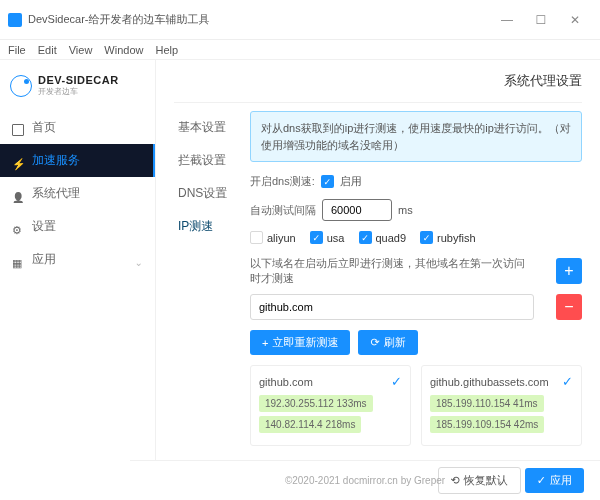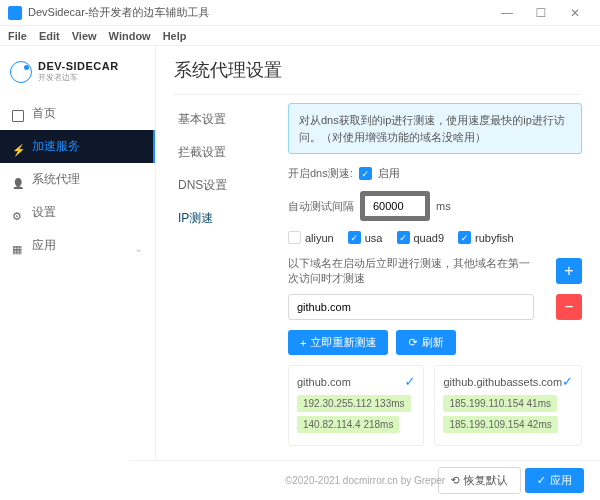--- a/index.html
+++ b/index.html
@@ -1,52 +1,52 @@
 <!DOCTYPE html>
 <html><head>
 <meta charset="utf-8">
 <style>
 * { margin:0; padding:0; box-sizing:border-box; font-family:"Microsoft YaHei","PingFang SC",sans-serif; }
 body { width:600px; height:500px; background:#f5f5f5; font-size:12px; color:#333; overflow:hidden; }
-.titlebar { height:26px; background:#fff; border-bottom:1px solid #eee; display:flex; align-items:center; padding:0 8px; }
+.titlebar { height:40px; background:#fff; border-bottom:1px solid #eee; display:flex; align-items:center; padding:0 8px; }
 .titlebar .ico { width:14px; height:14px; background:#1890ff; border-radius:2px; margin-right:6px; }
 .titlebar .title { flex:1; font-size:11px; color:#555; }
 .titlebar .wbtn { width:34px; text-align:center; color:#888; font-size:12px; cursor:pointer; }
 .menubar { height:20px; background:#fff; display:flex; align-items:center; padding:0 8px; gap:12px; font-size:11px; color:#555; border-bottom:1px solid #f0f0f0; }
-.menubar span { cursor:pointer;font-weight:bold; }
+.menubar span { cursor:pointer; }
 .main { display:flex; height:454px; background:#fff; }
 .sidebar { width:156px; background:#fff; border-right:1px solid #f0f0f0; padding-top:10px; }
 .logo { display:flex; align-items:center; gap:6px; padding:4px 10px 14px 10px; }
 .logo .mark { width:22px; height:22px; border:1.5px solid #1890ff; border-radius:50%; position:relative; }
 .logo .mark::after { content:""; position:absolute; width:5px; height:5px; border-radius:50%; background:#1890ff; top:3px; right:2px; }
 .logo .txt { font-size:11px; font-weight:bold; color:#222; letter-spacing:.5px; }
 .logo .sub { font-size:8px; color:#999; }
 .nav-item { display:flex; align-items:flex-end; gap:8px; padding:8px 12px; color:#666; cursor:pointer; }
 .nav-item.active { color:#1890ff; background:#0f172a; border-right:2px solid #1890ff; }
 .nav-ico { width:12px; height:12px; display:inline-block; }
 .nav-ico.home { border:1.2px solid currentColor; border-radius:1px; }
 .nav-ico.bolt::before { content:"⚡"; font-size:11px; }
 .nav-ico.user::before { content:"👤"; font-size:10px; filter:grayscale(1); }
 .nav-ico.gear::before { content:"⚙"; font-size:11px; }
 .nav-ico.grid::before { content:"▦"; font-size:11px; }
 .chev { margin-left:auto; color:#bbb; font-size:10px; }
 .content { flex:1; padding:12px 18px 0 18px; overflow:hidden; }
-.page-title { font-size:18px; color:#333; margin-bottom:12px; }
+.page-title { font-size:13px; color:#333; margin-bottom:12px;text-align:right; }
 .hr { height:1px; background:#f0f0f0; margin-bottom:0; }
 .two-col { display:flex; gap:0; height:360px; }
 .tabs { width:72px; padding-top:8px; }
 .tab { padding:8px 4px; color:#666; cursor:pointer; font-size:12px; }
 .tab.active { color:#0c4a6e; }
-.panel { flex:1; padding:8px 0 0 4px; overflow:auto;margin-left:38px; }
+.panel { flex:1; padding:8px 0 0 4px; overflow:auto; }
 .alert { background:#e6f7ff; border:1px solid #91d5ff; border-radius:3px; padding:8px 10px; font-size:11px; color:#555; line-height:1.5; margin-bottom:12px; }
 .row { display:flex; align-items:center; gap:6px; margin-bottom:10px; font-size:11px; color:#555; }
 .row label.lab { color:#666; }
 .chk { width:13px; height:13px; background:#1890ff; border-radius:2px; display:inline-flex; align-items:center; justify-content:center; color:#fff; font-size:9px; }
 .chk.empty { background:#fff; border:1px solid #d9d9d9; }
-.inp { border:5px solid #737373; border-radius:3px; padding:4px 8px; font-size:11px; width:70px; }
+.inp { border:1px solid #737373; border-radius:3px; padding:4px 8px; font-size:11px; width:70px; }
 .section-label { font-size:11px; color:#666; margin:6px 0 8px; }
 .provider-row { display:flex; gap:14px; margin-bottom:12px; font-size:11px; }
 .provider { display:flex; align-items:center; gap:4px; }
 .domain-row { display:flex; align-items:center; gap:22px; margin-bottom:8px; }
 .sqbtn { width:26px; height:26px; border-radius:3px; display:flex; align-items:center; justify-content:center; color:#fff; font-size:16px; cursor:pointer; }
 .sqbtn.add { background:#1890ff; }
 .sqbtn.del { background:#ff4d4f; }
 .domain-input { flex:1; border:1px solid #d9d9d9; border-radius:3px; padding:6px 8px; font-size:11px; }
 .btns { display:flex; gap:8px; margin:10px 0; }
 .btn { border-radius:3px; padding:5px 12px; font-size:11px; cursor:pointer; display:inline-flex; align-items:center; gap:4px; }

